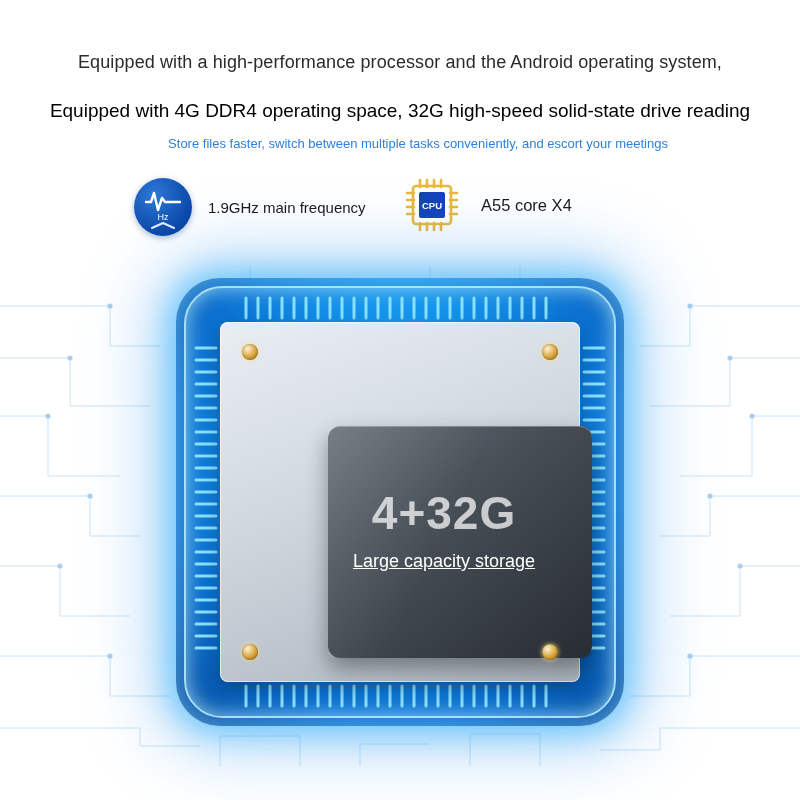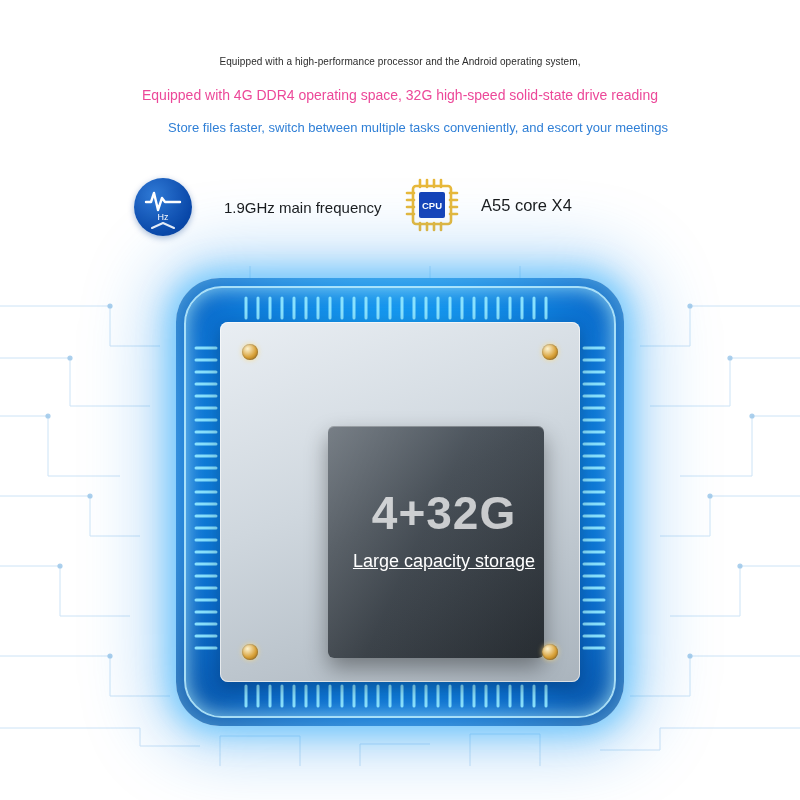--- a/index.html
+++ b/index.html
@@ -25,30 +25,30 @@
 
   
   .headlines {
     position: absolute;
     top: 52px;
     left: 0;
     width: 800px;
     text-align: center;
   }
   .headline-1 {
-    font-size: 10px;
+    font-size: 18px;
     color: #2b2b2b;
     letter-spacing: 0.1px;
     line-height: 20px;
   }
   .headline-2 {
-    font-size: 14px;
-    color: #ec4899;
+    font-size: 19px;
+    color: #000000;
     line-height: 22px;
-    margin-top: 12px;
+    margin-top: 28px;
   }
   .headline-3 {
     font-size: 13px;
     color: #2f7fd6;
     line-height: 22px;
     margin-top: 11px;
     margin-left: 36px;
   }
 
   
@@ -74,21 +74,20 @@
     background: radial-gradient(circle at 35% 30%, #2f7ad6, #0a47a8 70%, #073a8e 100%);
     position: relative;
     box-shadow: 0 2px 6px rgba(10,60,140,0.35);
     flex: none;
   }
   .freq-badge svg { position: absolute; left: 0; top: 0; }
 
   .feature-label {
     font-size: 15px;
     color: #1a1a1a;
-    margin-left: 16px;
     white-space: nowrap;
   }
   .feature-label.core-label {
     font-size: 16.5px;
     margin-left: 22px;
     text-align: right;
   }
 
   .cpu-chip {
     width: 54px;
@@ -147,23 +146,23 @@
   }
   .pin-ring {
     position: absolute;
     left: 0; top: 0;
     width: 448px; height: 448px;
   }
   .die {
     position: absolute;
     left: 108px;
     top: 104px;
-    width: 216px;
+    width: 264px;
     height: 232px;
-    border-radius: 6px;
+    border-radius: 12px;
     background: linear-gradient(150deg, #5a636c 0%, #454d55 35%, #2c3238 100%);
     box-shadow:
       inset 0 1px 0 rgba(255,255,255,0.28),
       0 10px 22px rgba(0,0,0,0.38);
   }
   .die-shade {
     position: absolute;
     left: 0; top: 0; right: 0; bottom: 0;
     border-radius: 6px;
     background: linear-gradient(115deg, rgba(255,255,255,0.18) 0%, rgba(255,255,255,0.02) 45%, rgba(0,0,0,0.10) 100%);

